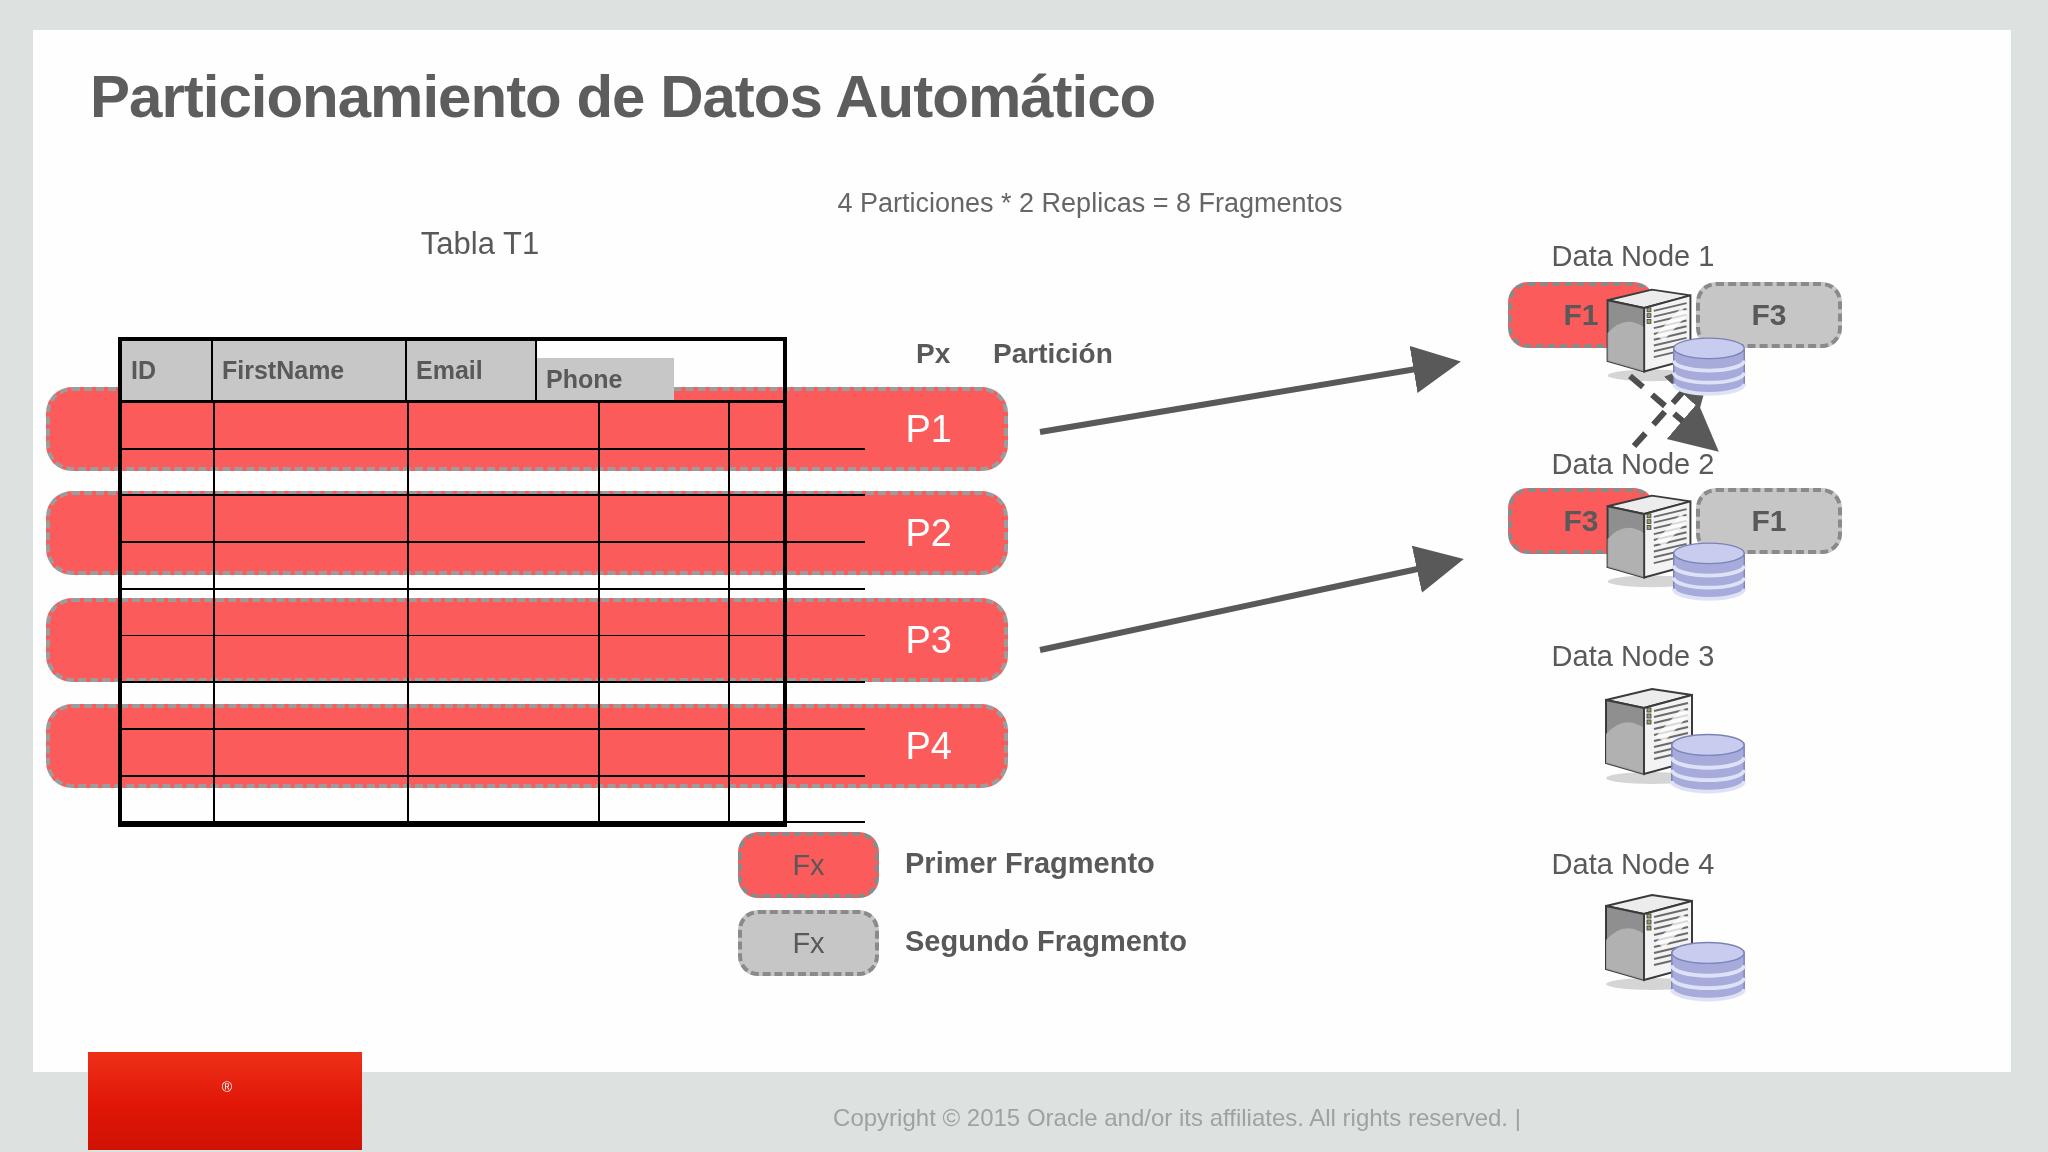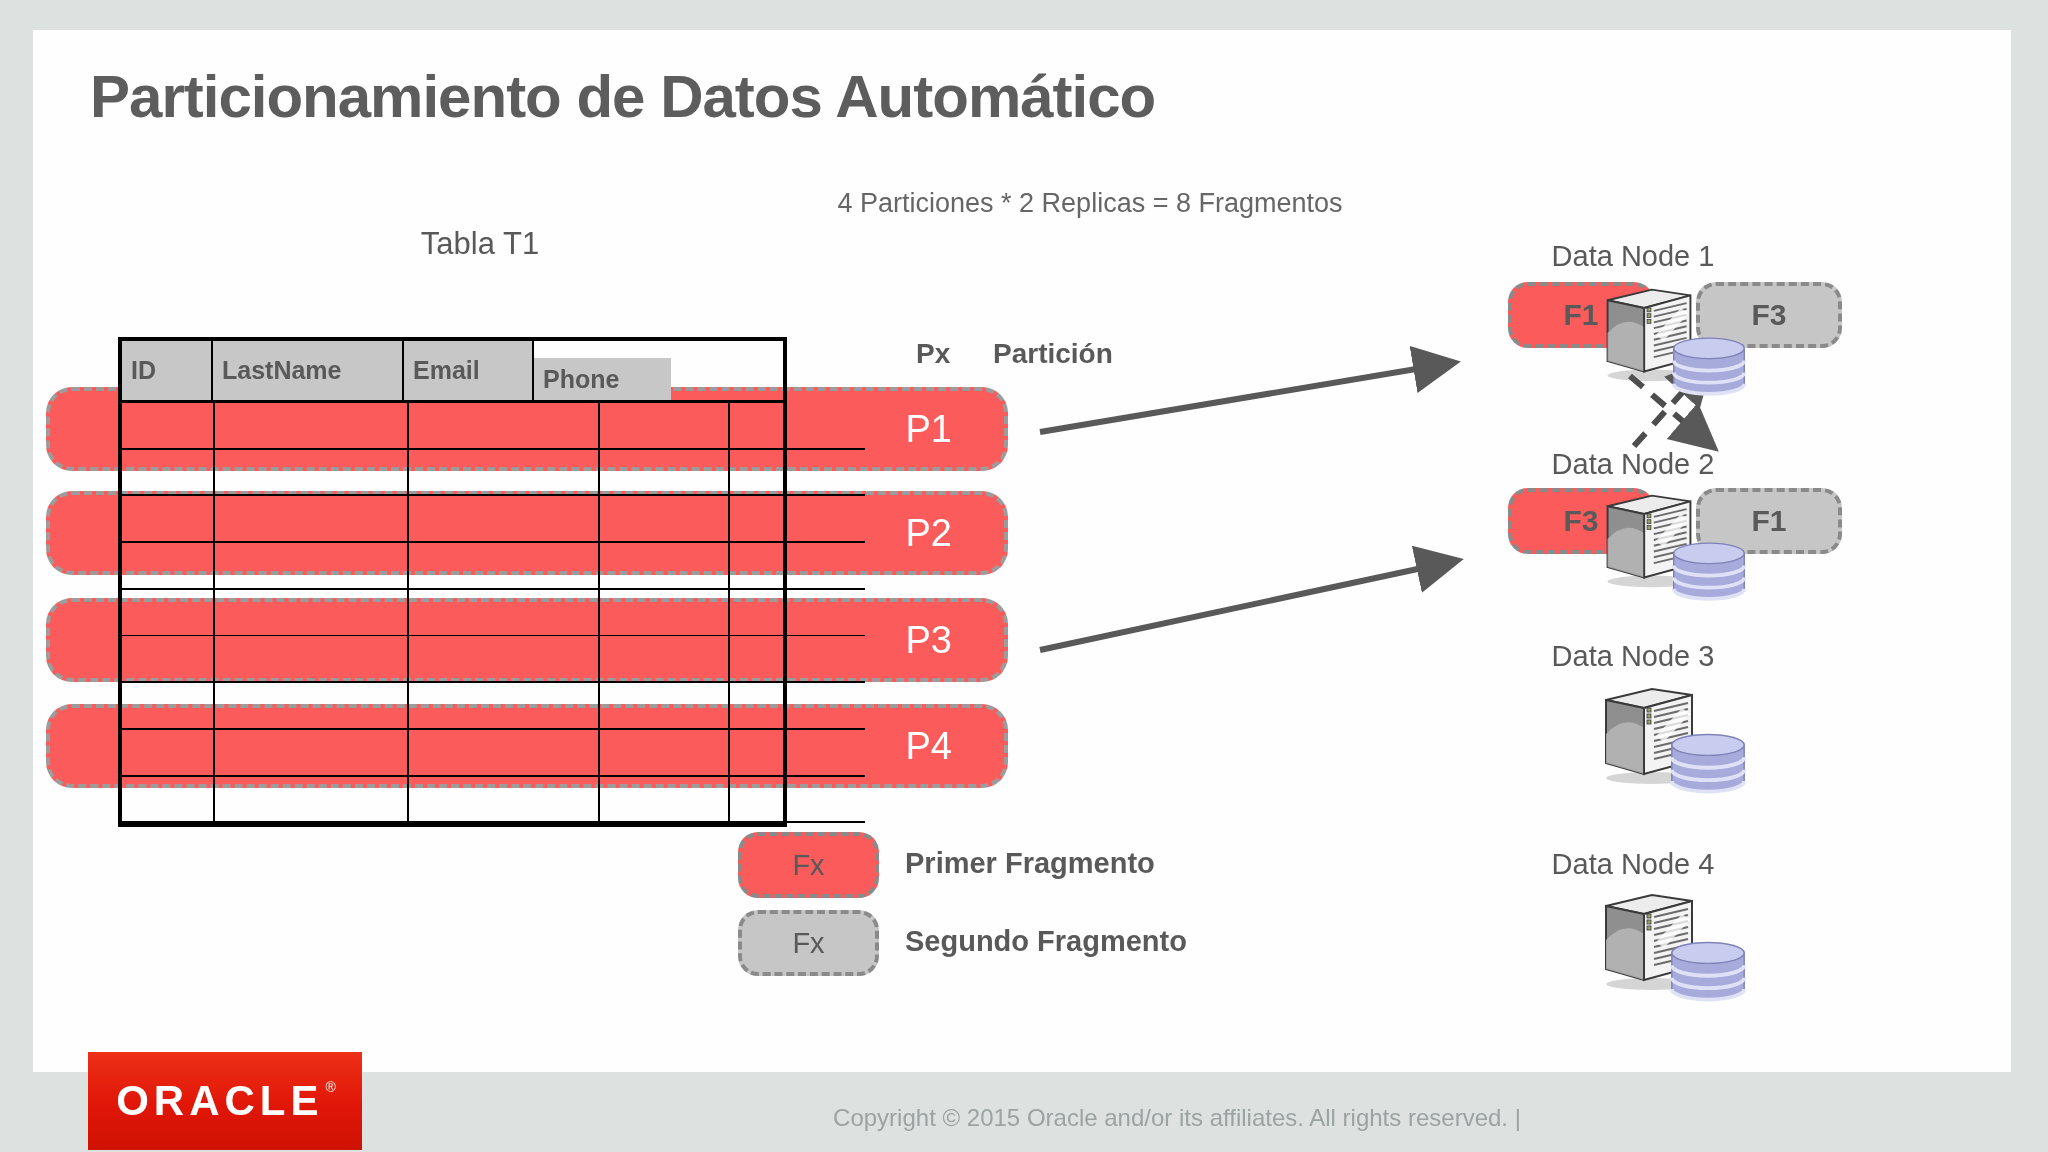--- a/index.html
+++ b/index.html
@@ -88,21 +88,21 @@
 <div class="partition" style="top:598px">
   <span class="plabel">P3</span>
 </div>
 <div class="partition" style="top:704px">
   <span class="plabel">P4</span>
 </div>
 
 <div class="t1">
   <div class="t1-head">
     <div class="hcell hc0">ID</div>
-    <div class="hcell hc2">LastName</div>
+    <div class="hcell hc1">FirstName</div>
     <div class="hcell hc3">Email</div>
     <div class="hcell hc4">Phone</div>
   </div>
   <div class="t1-body"></div>
 </div>
 
 <span class="px-legend px-sym" style="position:absolute">Px</span>
 <span class="px-legend px-word" style="position:absolute">Partición</span>
 
 <svg class="arrows" viewBox="0 0 2048 1152">
@@ -272,16 +272,15 @@
 <div class="leg-pill red" style="top:832px">
   <span>Fx</span>
 </div>
 <div class="leg-text" style="top:847px">Primer Fragmento</div>
 <div class="leg-pill gray" style="top:910px">
   <span>Fx</span>
 </div>
 <div class="leg-text" style="top:925px">Segundo Fragmento</div>
 
 <div class="oracle-box">
-  <span class="oracle-word">ORACLE</span>
     <span class="oracle-reg">®</span>
 </div>
 <div class="copyright">Copyright © 2015 Oracle and/or its affiliates. All rights reserved.   |</div>
 
 </body></html>

